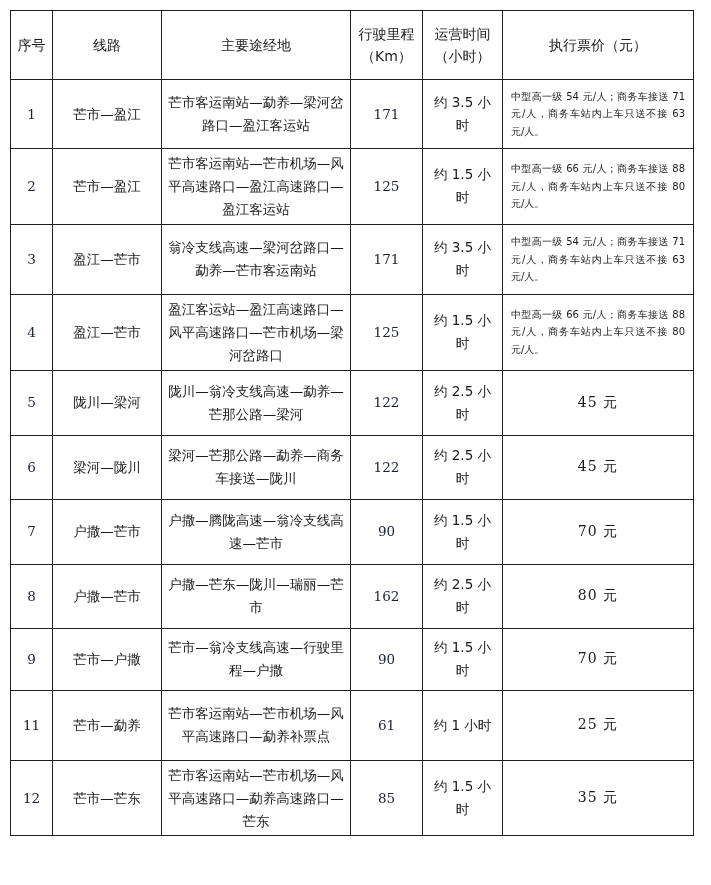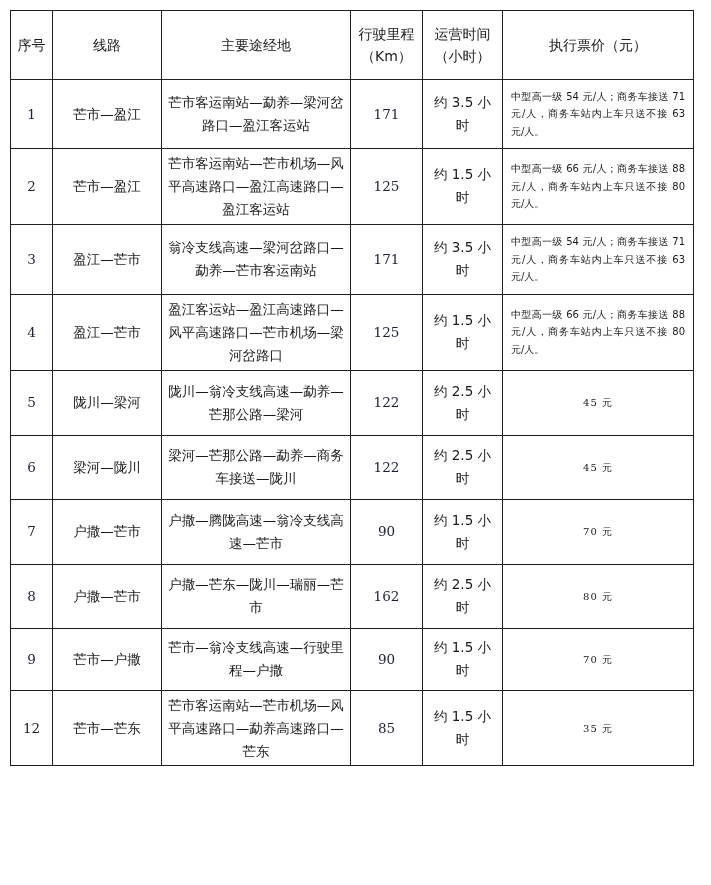--- a/index.html
+++ b/index.html
@@ -59,21 +59,21 @@
 
   .fare-table th { font-size: 14px; line-height: 1.6; }
   td.fare-long {
     text-align: justify;
     padding: 3px 8px;
     font-size: 10px;
     line-height: 1.75;
   }
   td.fare-short {
     font-family: "DejaVu Serif", "Liberation Serif", serif;
-    font-size: 10px;
+    font-size: 14px;
     letter-spacing: 1px;
   }
   td.num-cell {
     font-family: "DejaVu Serif", "Liberation Serif", serif;
     color: #1c2133;
     font-size: 13.5px;
   }
 </style>
 </head>
 <body>
@@ -164,20 +164,28 @@
         <td class="fare-short">80 元</td>
       </tr>
       <tr class="r9">
         <td class="num-cell">9</td>
         <td>芒市—户撒</td>
         <td>芒市—翁冷支线高速—行驶里程—户撒</td>
         <td class="num-cell">90</td>
         <td>约 1.5 小时</td>
         <td class="fare-short">70 元</td>
       </tr>
+      <tr class="r11">
+        <td class="num-cell">11</td>
+        <td>芒市—勐养</td>
+        <td>芒市客运南站—芒市机场—风平高速路口—勐养补票点</td>
+        <td class="num-cell">61</td>
+        <td>约 1 小时</td>
+        <td class="fare-short">25 元</td>
+      </tr>
       <tr class="r12">
         <td class="num-cell">12</td>
         <td>芒市—芒东</td>
         <td>芒市客运南站—芒市机场—风平高速路口—勐养高速路口—芒东</td>
         <td class="num-cell">85</td>
         <td>约 1.5 小时</td>
         <td class="fare-short">35 元</td>
       </tr>
     </tbody>
   </table>

